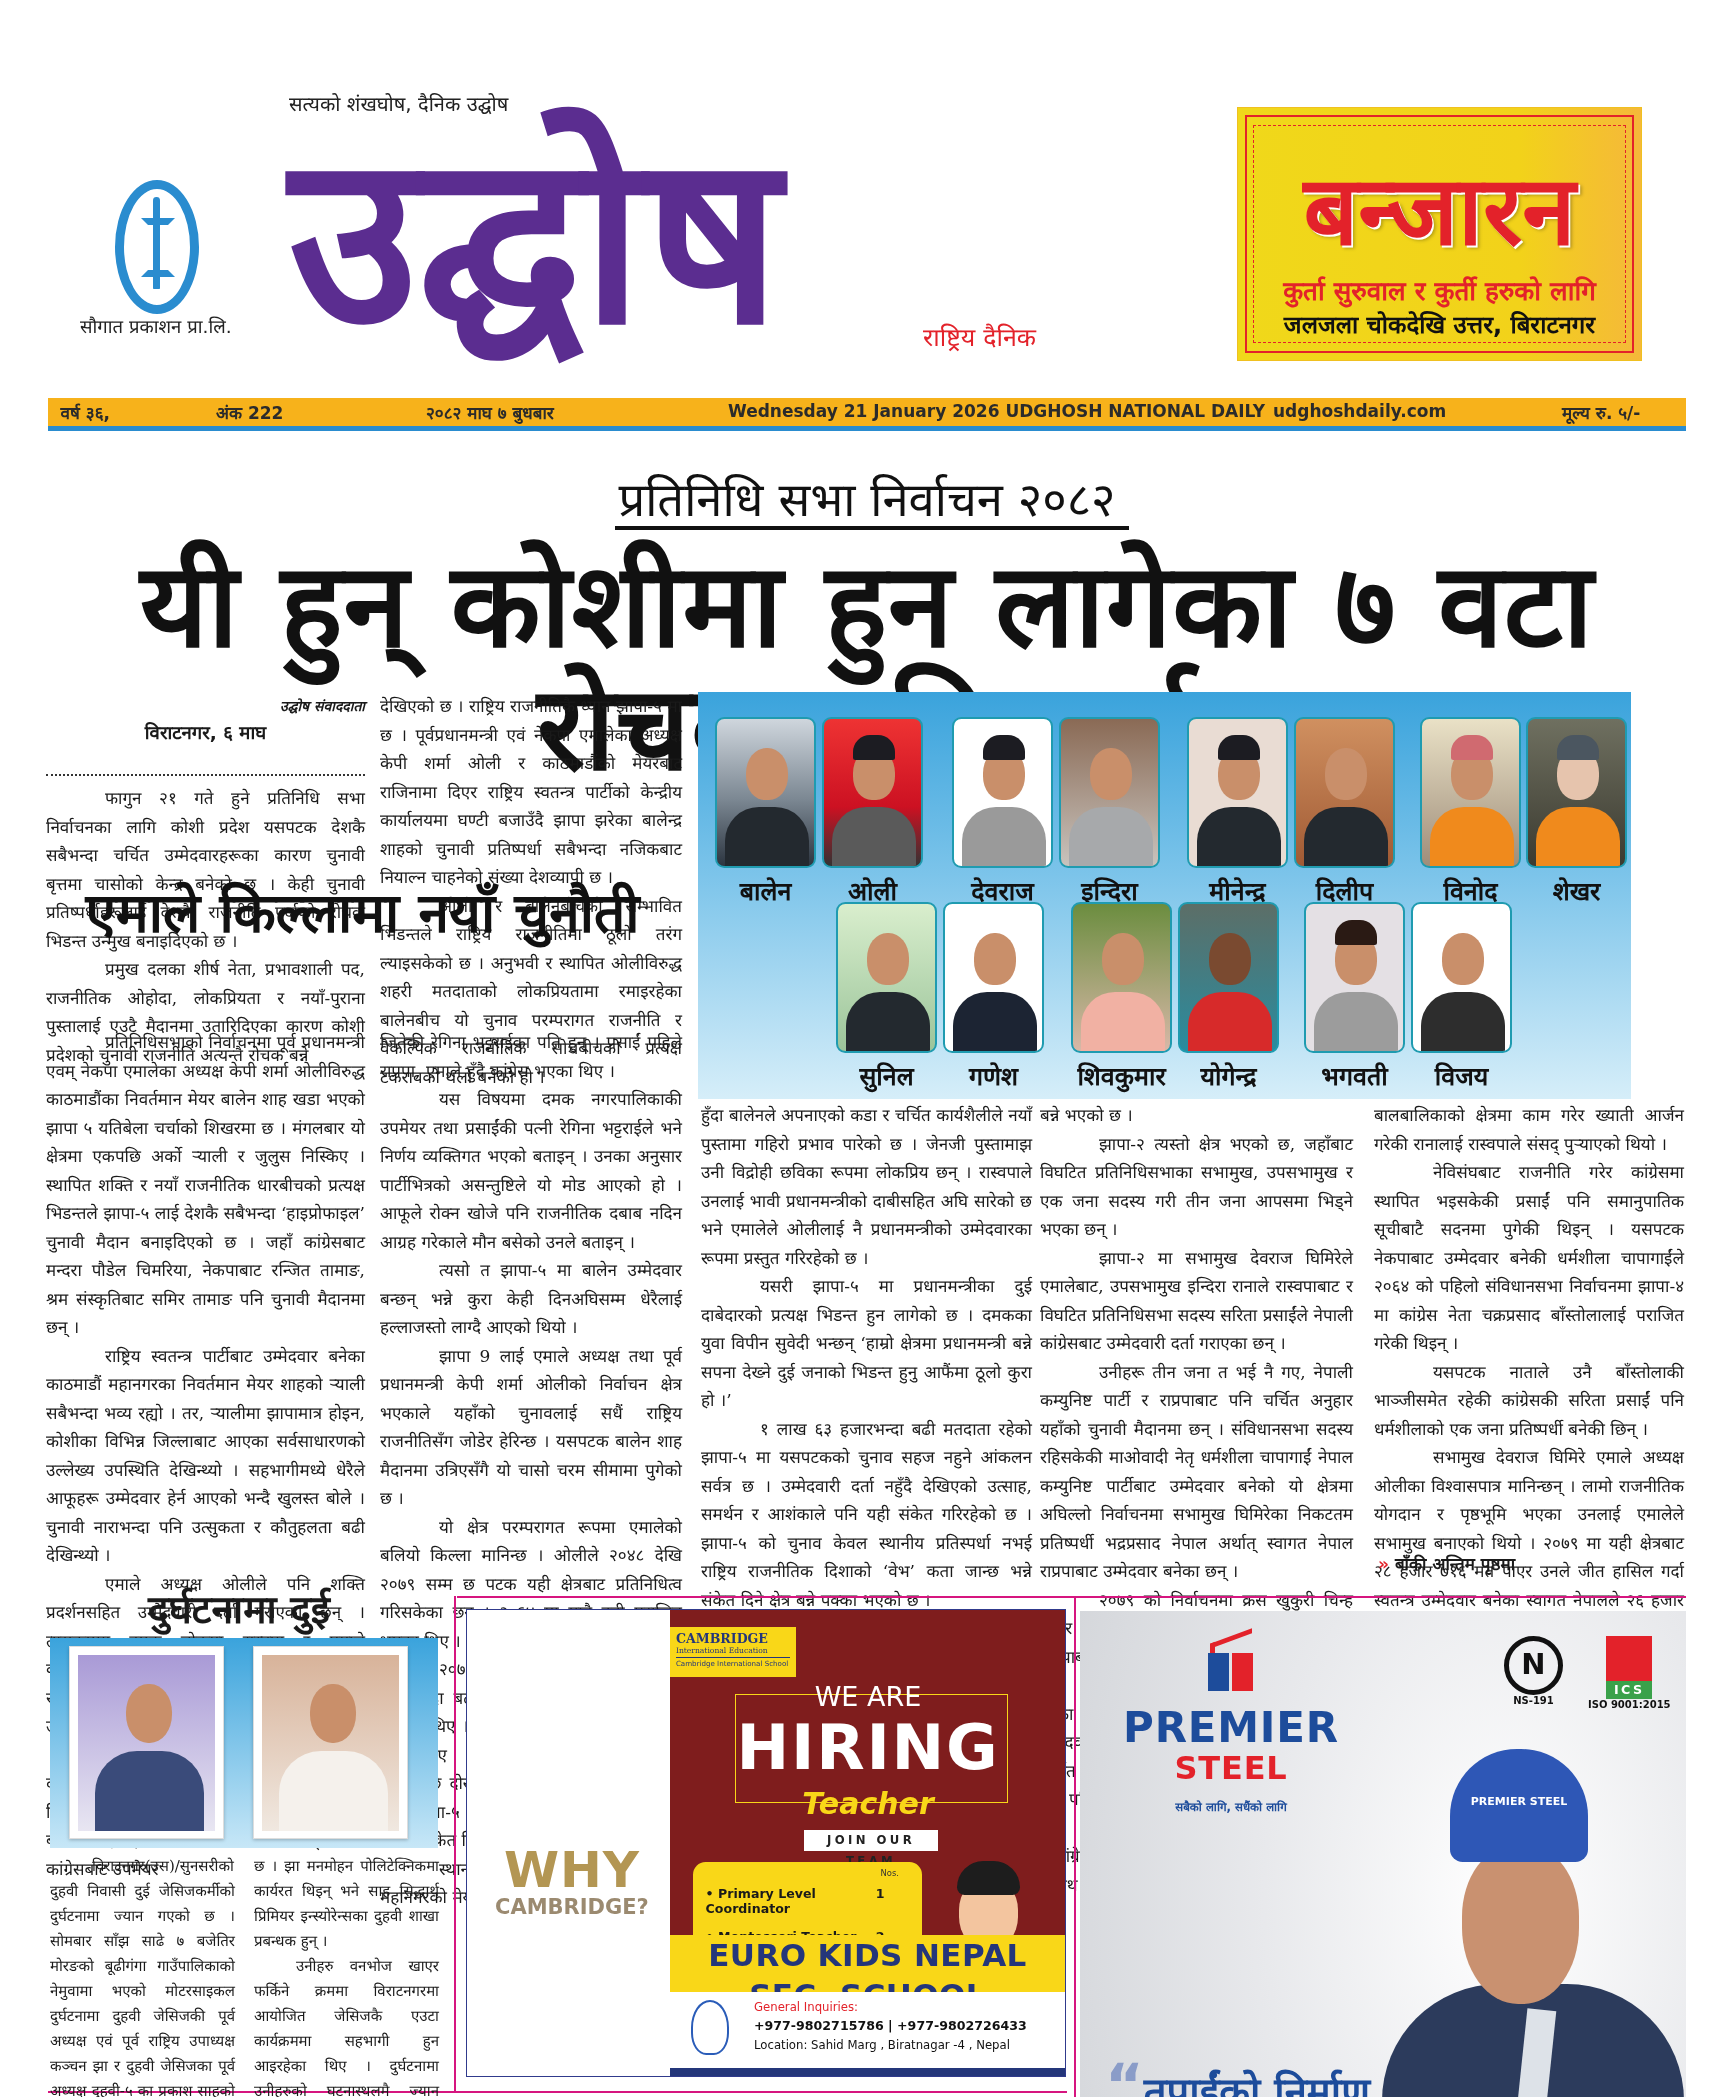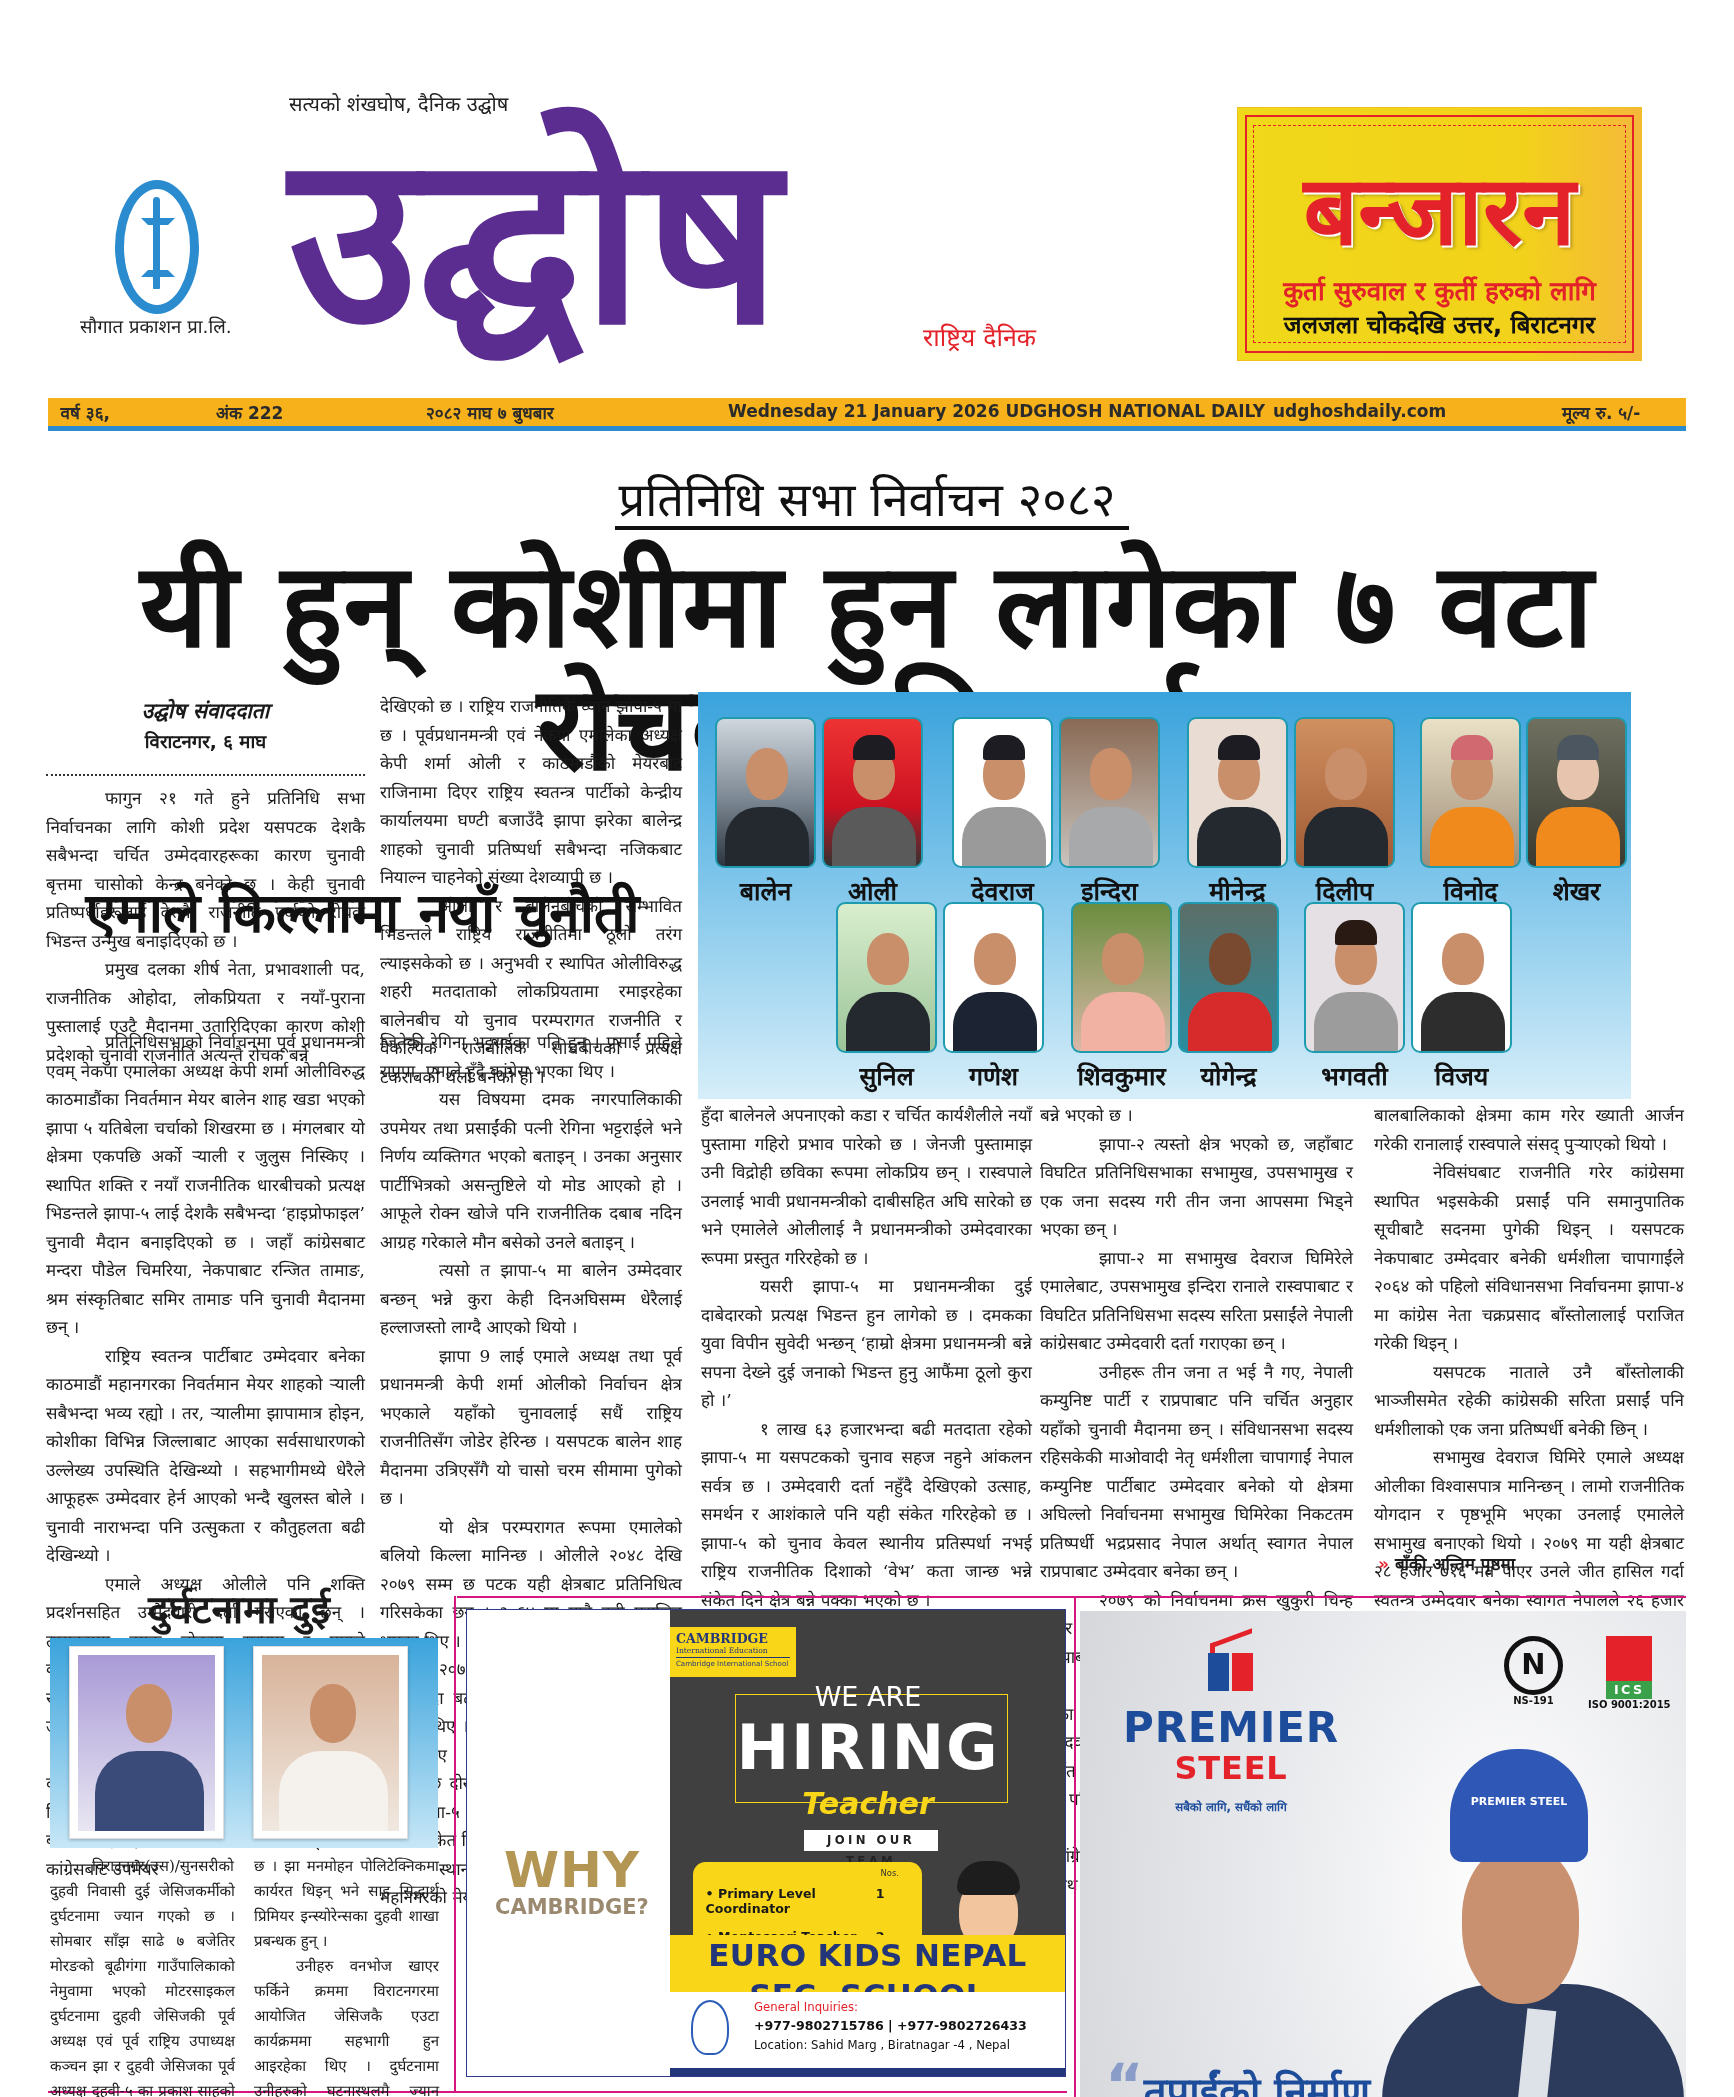--- a/index.html
+++ b/index.html
@@ -29,21 +29,21 @@
 
   
   .kicker { left: 0; width: 1734px; top: 466px; text-align: center; font-size: 47px; color: #111; }
   .kicker-rule { left: 615px; top: 526px; width: 514px; height: 4.2px; background: #111; }
   .headline { left: 0; width: 1734px; top: 545px; text-align: center; font-size: 117px; font-weight: bold; line-height: 1.05; color: #111; letter-spacing: 0.8px; }
 
   
   .col { font-size: 17px; line-height: 28.5px; text-align: justify; color: #1a1a1a; font-family: "DejaVu Serif", serif; }
   .col p { text-indent: 59px; }
   .byline { left: 46px; top: 696px; width: 319px; text-align: center; }
-  .byline .who { font-size: 21px; font-weight: bold; font-style: italic; }
+  .byline .who { font-size: 14px; font-weight: bold; font-style: italic; text-align: right; }
   .byline .where { font-size: 18.5px; font-weight: bold; margin-top: 4.2px; }
   .byline-rule { left: 46px; top: 774px; width: 319px; border-top: 2.5px dotted #333; }
   .subhead { left: 46px; top: 873px; width: 633px; text-align: center; font-size: 55px; font-weight: bold; color: #111; }
   .inline-subhead { text-align: center; font-weight: bold; font-size: 21px; text-indent: 0 !important; margin: 17px 0 4.2px; }
 
   
   .panel { left: 698px; top: 692px; width: 933px; height: 407px; background: linear-gradient(180deg, #3aa3dc 0%, #7cc4ea 45%, #d6eef9 100%); }
   .cand { position: absolute; width: 101px; }
   .cand .photo { width: 101px; height: 151px; border: 2.1px solid #1f9bb0; border-radius: 9.2px; background: linear-gradient(180deg, #cfd6dd 0%, #7b8792 55%, #2c3540 100%); position: relative; overflow: hidden; }
   .cand .photo .head { position: absolute; left: 29px; top: 29px; width: 42px; height: 52px; border-radius: 48% 48% 45% 45%; background: #c98f6a; }
@@ -63,21 +63,21 @@
   .acc-photo .inner .head { position: absolute; left: 48px; top: 29px; width: 46px; height: 59px; border-radius: 48%; background: #c98f6a; }
   .acc-photo .inner .body { position: absolute; left: 17px; top: 96px; width: 109px; height: 92px; border-radius: 42px 42px 0 0; }
   .acc-col { font-size: 15px; line-height: 25px; text-align: justify; font-family: "DejaVu Serif", serif; }
   .acc-col p { text-indent: 42px; }
 
   
   .hire { left: 466px; top: 1609px; width: 600px; height: 468px; border: 1.3px solid #303a8c; background: #fff; }
   .hire .why { position: absolute; left: 8.4px; top: 235px; width: 193px; text-align: center; }
   .hire .why .big { font-size: 50px; font-weight: bold; color: #b39653; letter-spacing: 0.8px; line-height: 1; }
   .hire .why .small { font-size: 21px; font-weight: bold; color: #9b8a70; }
-  .hire .blue { position: absolute; left: 203px; top: 0; right: 0; bottom: 0; background: #404040; padding-left: 8px; }
+  .hire .blue { position: absolute; left: 203px; top: 0; right: 0; bottom: 0; background: #7f1d1d; padding-left: 8px; }
   .hire .cam { position: absolute; left: 0; top: 17px; width: 126px; height: 50px; background: #f9d718; padding: 4.2px 5.9px; }
   .hire .cam .t1 { font-family: "DejaVu Serif", serif; font-size: 12.6px; color: #24367a; font-weight: bold; }
   .hire .cam .t2 { font-family: "DejaVu Serif", serif; font-size: 7.6px; color: #24367a; }
   .hire .cam .t3 { font-size: 7.1px; color: #24367a; border-top: 0.4px solid #24367a; margin-top: 1.7px; padding-top: 1.3px; }
   .hire .frame { position: absolute; left: 65px; top: 84px; width: 273px; height: 109px; border: 1.7px solid #f9d718; }
   .hire .weare { position: absolute; left: 0; width: 396px; top: 71px; text-align: center; font-size: 27px; color: #fff; }
   .hire .hiring { position: absolute; left: 0; width: 396px; top: 101px; text-align: center; font-size: 63px; font-weight: bold; color: #fff; letter-spacing: 1.7px; }
   .hire .teacher { position: absolute; left: 0; width: 396px; top: 176px; text-align: center; font-size: 30px; font-weight: bold; color: #f9d718; font-style: italic; }
   .hire .join { position: absolute; left: 134px; top: 220px; width: 134px; height: 21px; background: #fff; color: #222; font-size: 11.7px; text-align: center; line-height: 21px; letter-spacing: 3.4px; font-weight: bold; }
   .hire .list { position: absolute; left: 23px; top: 252px; width: 229px; height: 138px; background: #f9d718; border-radius: 12.6px; padding: 11.7px 12.6px; }

